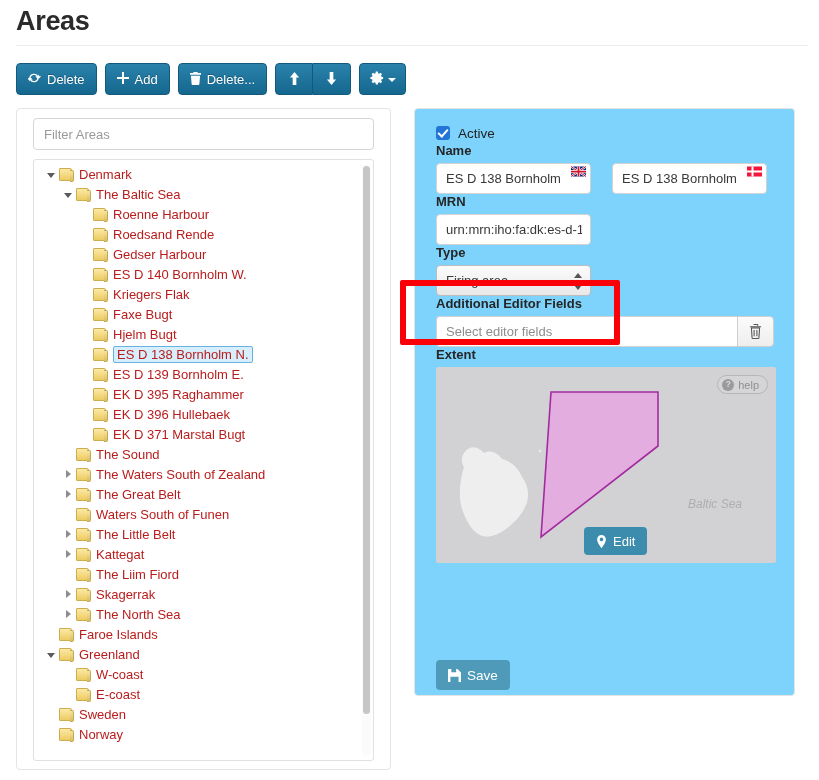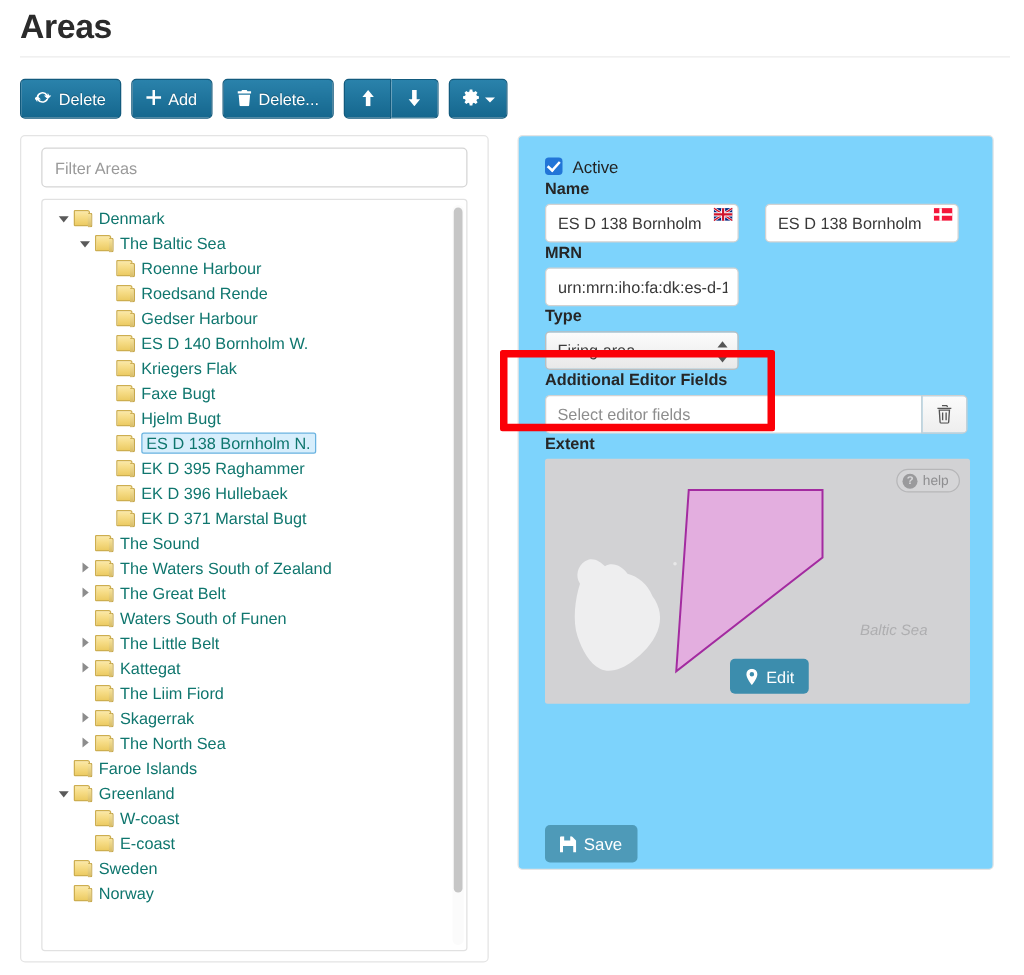--- a/index.html
+++ b/index.html
@@ -66,21 +66,21 @@
   .filter-input::placeholder { color: #9a9a9a; }
 
   .tree-box {
     position: absolute; left: 16px; top: 50px; width: 341px; height: 602px;
     border: 1px solid #e1e1e1; border-radius: 3px;
     background: #fff; overflow: hidden;
   }
   .tree-scroll { position: absolute; inset: 0; padding: 4px 0 0 0; overflow: hidden; }
   .tree-item {
     position: relative; height: 20px; display: flex; align-items: center;
-    font-size: 13px; color: #0f766e; white-space: nowrap; cursor: pointer;
+    font-size: 13px; color: #b91c1c; white-space: nowrap; cursor: pointer;
     padding-left: 10px;
   }
   .tw {
     width: 14px; flex: 0 0 14px; display: flex; align-items: center; justify-content: center;
     color: #6f6f6f; font-size: 9px;
   }
   .tw .tri-closed {
     width:0;height:0;border-top:4px solid transparent;border-bottom:4px solid transparent;
     border-left:5px solid #8d8d8d;
   }
@@ -359,20 +359,27 @@
               <i></i>
             </span>
             <span class="tree-label">Hjelm Bugt</span>
           </div>
           <div class="tree-item selected" style="padding-left: 44px;">
             <span class="tw"></span>
             <span class="folder">
               <i></i>
             </span>
             <span class="tree-label">ES D 138 Bornholm N.</span>
+          </div>
+          <div class="tree-item" style="padding-left: 44px;">
+            <span class="tw"></span>
+            <span class="folder">
+              <i></i>
+            </span>
+            <span class="tree-label">ES D 139 Bornholm E.</span>
           </div>
           <div class="tree-item" style="padding-left: 44px;">
             <span class="tw"></span>
             <span class="folder">
               <i></i>
             </span>
             <span class="tree-label">EK D 395 Raghammer</span>
           </div>
           <div class="tree-item" style="padding-left: 44px;">
             <span class="tw"></span>

